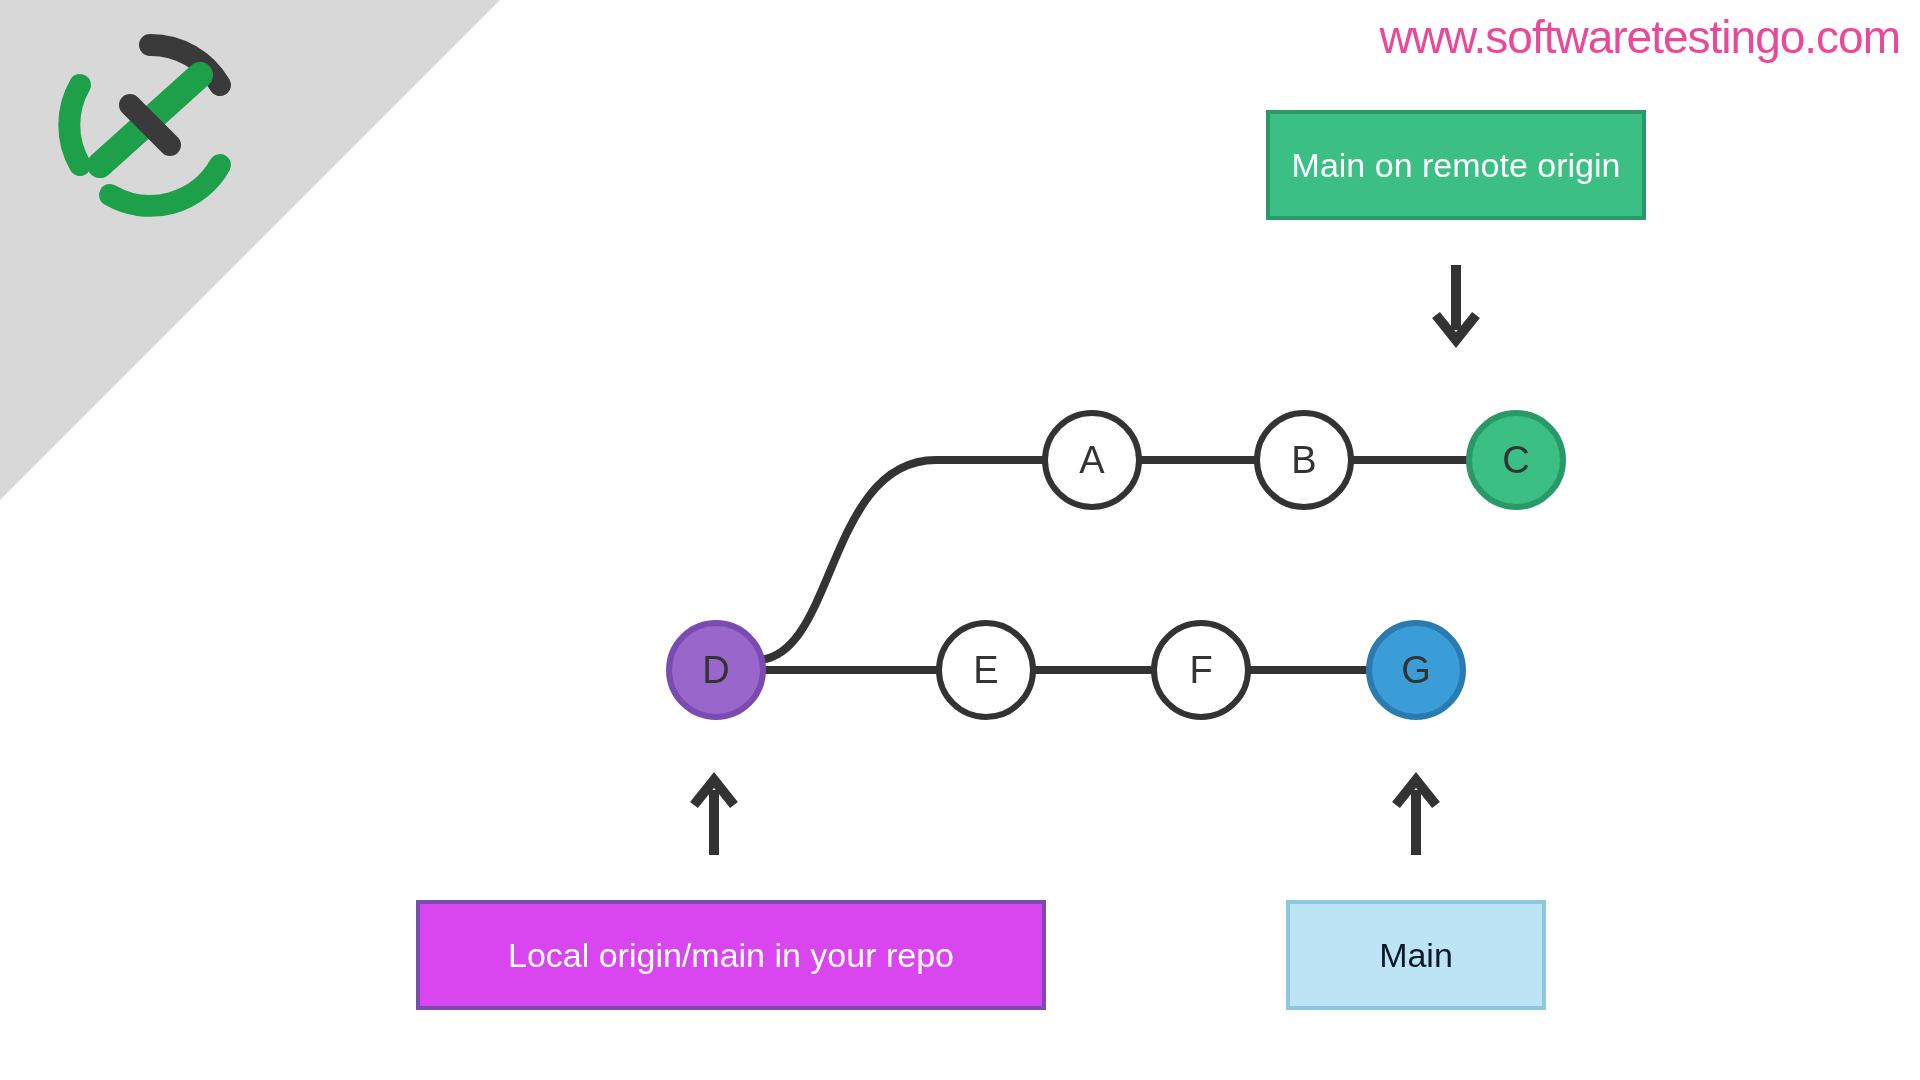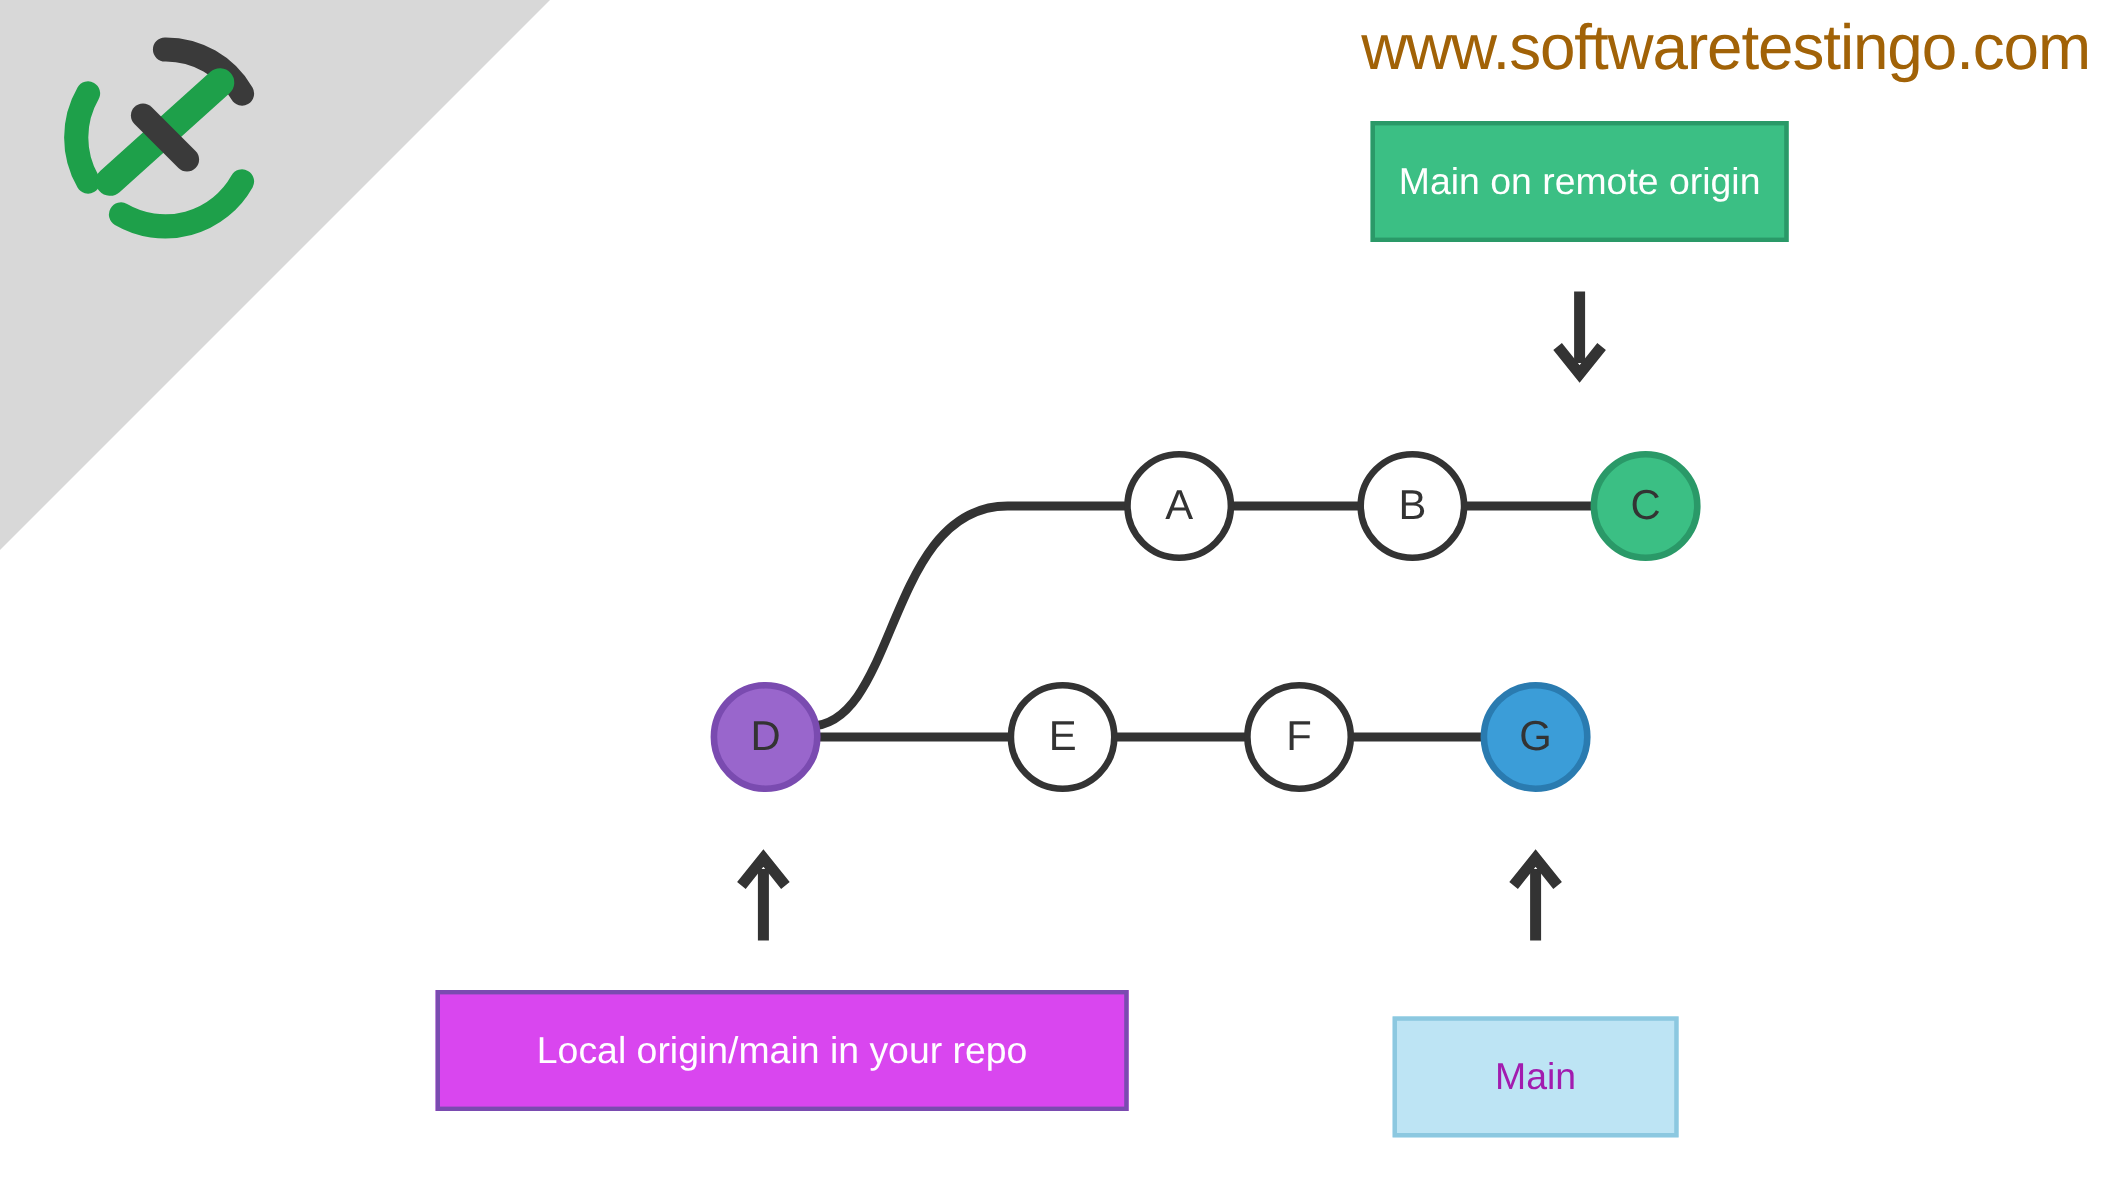--- a/index.html
+++ b/index.html
@@ -24,29 +24,29 @@
       position: absolute;
       top: 25px;
       left: 50px;
       width: 200px;
       height: 200px;
     }
     .site-url {
       position: absolute;
       top: 10px;
       right: 20px;
-      font-size: 58px;
+      font-size: 46px;
       font-weight: 400;
-      color: #a16207;
+      color: #ec4899;
       letter-spacing: -1px;
     }
     .diagram {
       position: absolute;
       top: 100px;
-      left: 376px;
+      left: 396px;
       width: 1300px;
       height: 960px;
     }
     .label-box {
       position: absolute;
       border: 4px solid;
       display: flex;
       align-items: center;
       justify-content: center;
       font-size: 34px;
@@ -70,22 +70,21 @@
       border-color: #7a4bb0;
       color: #fff;
     }
     .label-main {
       top: 800px;
       left: 890px;
       width: 260px;
       height: 110px;
       background: #bde4f4;
       border-color: #8cc8e0;
-      color: #a21caf;
-      margin-top: 24px;
+      color: #0f172a;
     }
     .arrow {
       position: absolute;
       width: 60px;
       height: 90px;
     }
     .arrow svg { width: 100%; height: 100%; }
     .arrow-down { top: 160px; left: 1030px; }
     .arrow-up-d { top: 670px; left: 288px; }
     .arrow-up-g { top: 670px; left: 990px; }

